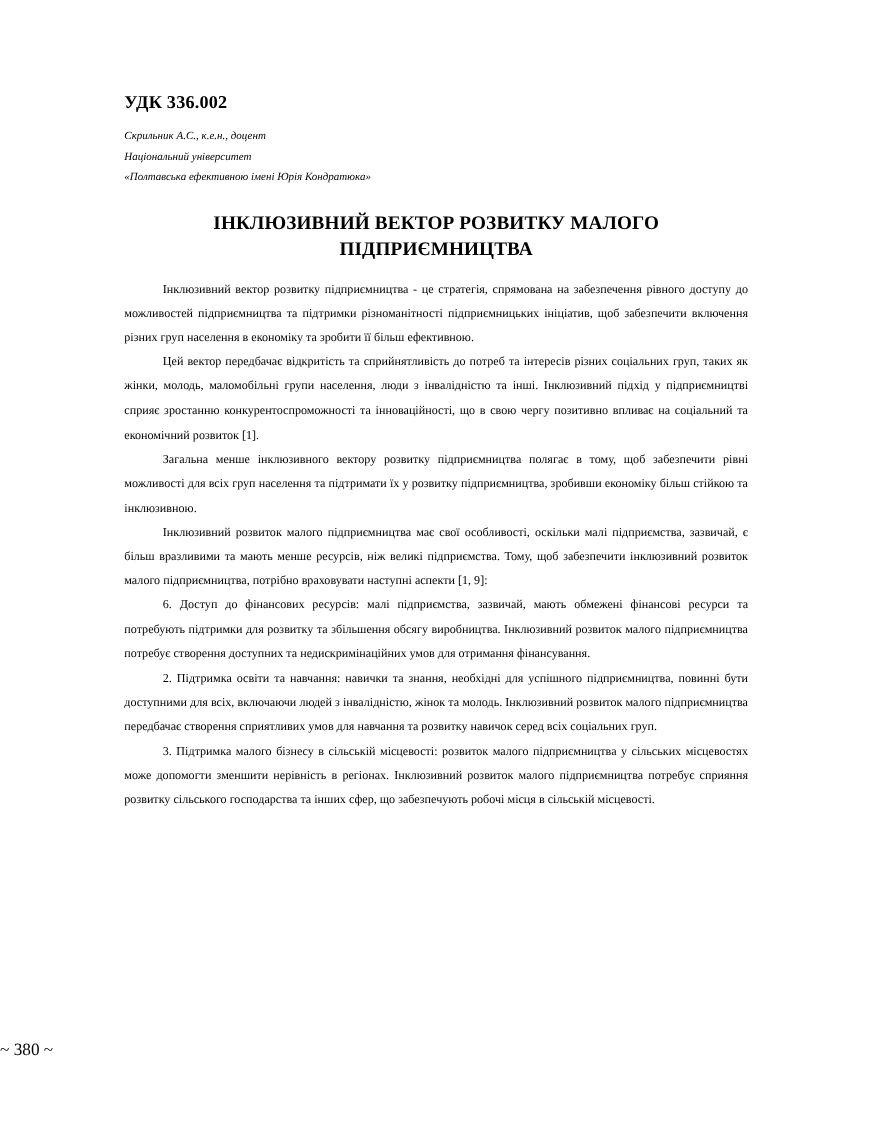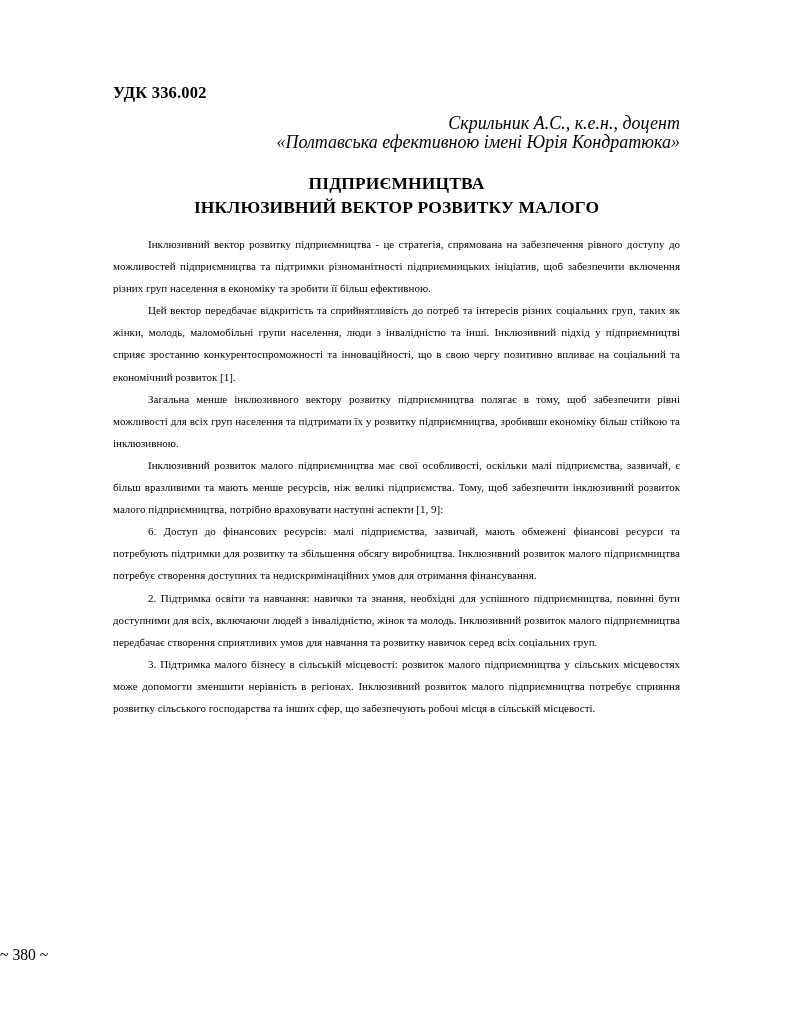--- a/index.html
+++ b/index.html
@@ -38,23 +38,22 @@
     font-weight: bold;
     line-height: 22px;
     letter-spacing: 0.2px;
     text-align: left;
   }
 
   
   .affiliation {
     margin: 0;
     padding-top: 10px;
-    text-align: right;
     font-style: italic;
-    font-size: 18px;
+    font-size: 10px;
     line-height: 19px;
   }
   .affiliation div {
     white-space: nowrap;
   }
 
   
   .title {
     margin: 0;
     padding-top: 19px;
@@ -95,26 +94,27 @@
 </head>
 <body>
 
 <div class="page">
   <div class="content">
 
     <div class="udk">УДК 336.002</div>
 
     <div class="affiliation">
       <div>Скрильник А.С., к.е.н., доцент</div>
+      <div>Національний університет</div>
       <div>«Полтавська ефективною імені Юрія Кондратюка»</div>
     </div>
 
     <h1 class="title">
+      <span class="line">ІНКЛЮЗИВНИЙ ВЕКТОР РОЗВИТКУ МАЛОГО</span>
       <span class="line">ПІДПРИЄМНИЦТВА</span>
-      <span class="line">ІНКЛЮЗИВНИЙ ВЕКТОР РОЗВИТКУ МАЛОГО</span>
     </h1>
 
     <div class="body-block">
       <p class="para">Інклюзивний вектор розвитку підприємництва - це стратегія, спрямована на забезпечення рівного доступу до можливостей підприємництва та підтримки різноманітності підприємницьких ініціатив, щоб забезпечити включення різних груп населення в економіку та зробити її більш ефективною.</p>
       <p class="para">Цей вектор передбачає відкритість та сприйнятливість до потреб та інтересів різних соціальних груп, таких як жінки, молодь, маломобільні групи населення, люди з інвалідністю та інші. Інклюзивний підхід у підприємництві сприяє зростанню конкурентоспроможності та інноваційності, що в свою чергу позитивно впливає на соціальний та економічний розвиток [1].</p>
       <p class="para">Загальна менше інклюзивного вектору розвитку підприємництва полягає в тому, щоб забезпечити рівні можливості для всіх груп населення та підтримати їх у розвитку підприємництва, зробивши економіку більш стійкою та інклюзивною.</p>
       <p class="para">Інклюзивний розвиток малого підприємництва має свої особливості, оскільки малі підприємства, зазвичай, є більш вразливими та мають менше ресурсів, ніж великі підприємства. Тому, щоб забезпечити інклюзивний розвиток малого підприємництва, потрібно враховувати наступні аспекти [1, 9]:</p>
       <p class="para">6. Доступ до фінансових ресурсів: малі підприємства, зазвичай, мають обмежені фінансові ресурси та потребують підтримки для розвитку та збільшення обсягу виробництва. Інклюзивний розвиток малого підприємництва потребує створення доступних та недискримінаційних умов для отримання фінансування.</p>
       <p class="para">2. Підтримка освіти та навчання: навички та знання, необхідні для успішного підприємництва, повинні бути доступними для всіх, включаючи людей з інвалідністю, жінок та молодь. Інклюзивний розвиток малого підприємництва передбачає створення сприятливих умов для навчання та розвитку навичок серед всіх соціальних груп.</p>
       <p class="para">3. Підтримка малого бізнесу в сільській місцевості: розвиток малого підприємництва у сільських місцевостях може допомогти зменшити нерівність в регіонах. Інклюзивний розвиток малого підприємництва потребує сприяння розвитку сільського господарства та інших сфер, що забезпечують робочі місця в сільській місцевості.</p>

